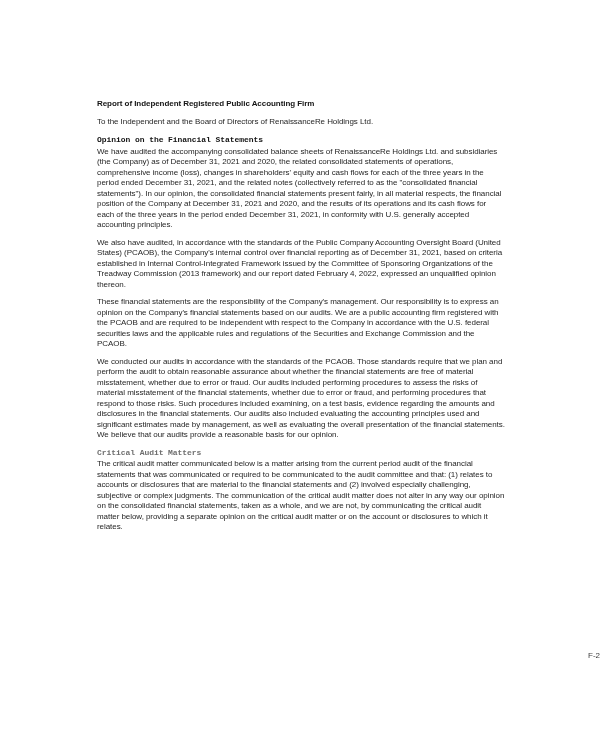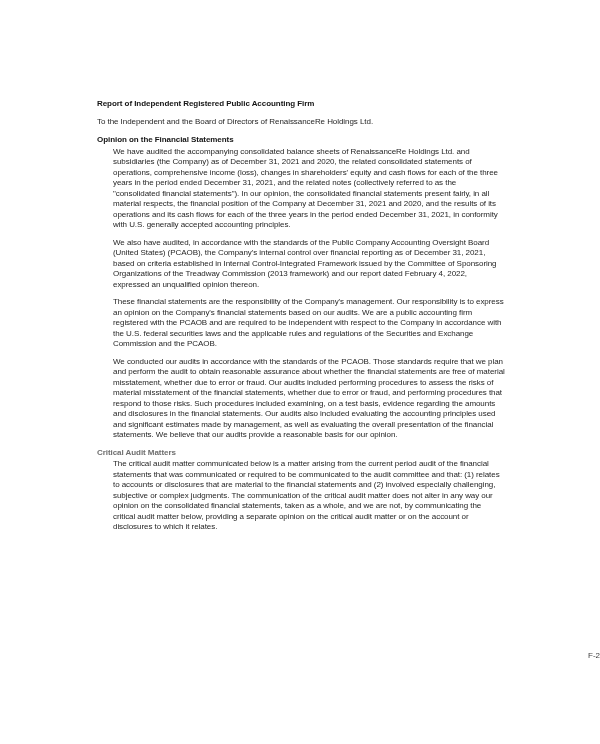--- a/index.html
+++ b/index.html
@@ -32,26 +32,27 @@
     font-weight: bold;
     color: #141414;
     margin: 0 0 7.5px 0;
   }
   .content h2 {
     font-size: 8px;
     line-height: 10.5px;
     font-weight: bold;
     color: #141414;
     margin: 0 0 1px 0;
+    font-family: Liberation Mono, monospace;
   }
   .content h2.muted {
     color: #6e6e6e;
   }
   .content p {
-    margin: 0 0 7px 16px;
+    margin: 0 0 7px 0;
   }
   .content p.addressee {
     margin: 0 0 7.5px 0;
   }
   .footer {
     position: absolute;
     top: 651px;
     left: 0;
     width: 600px;
     text-align: right;

